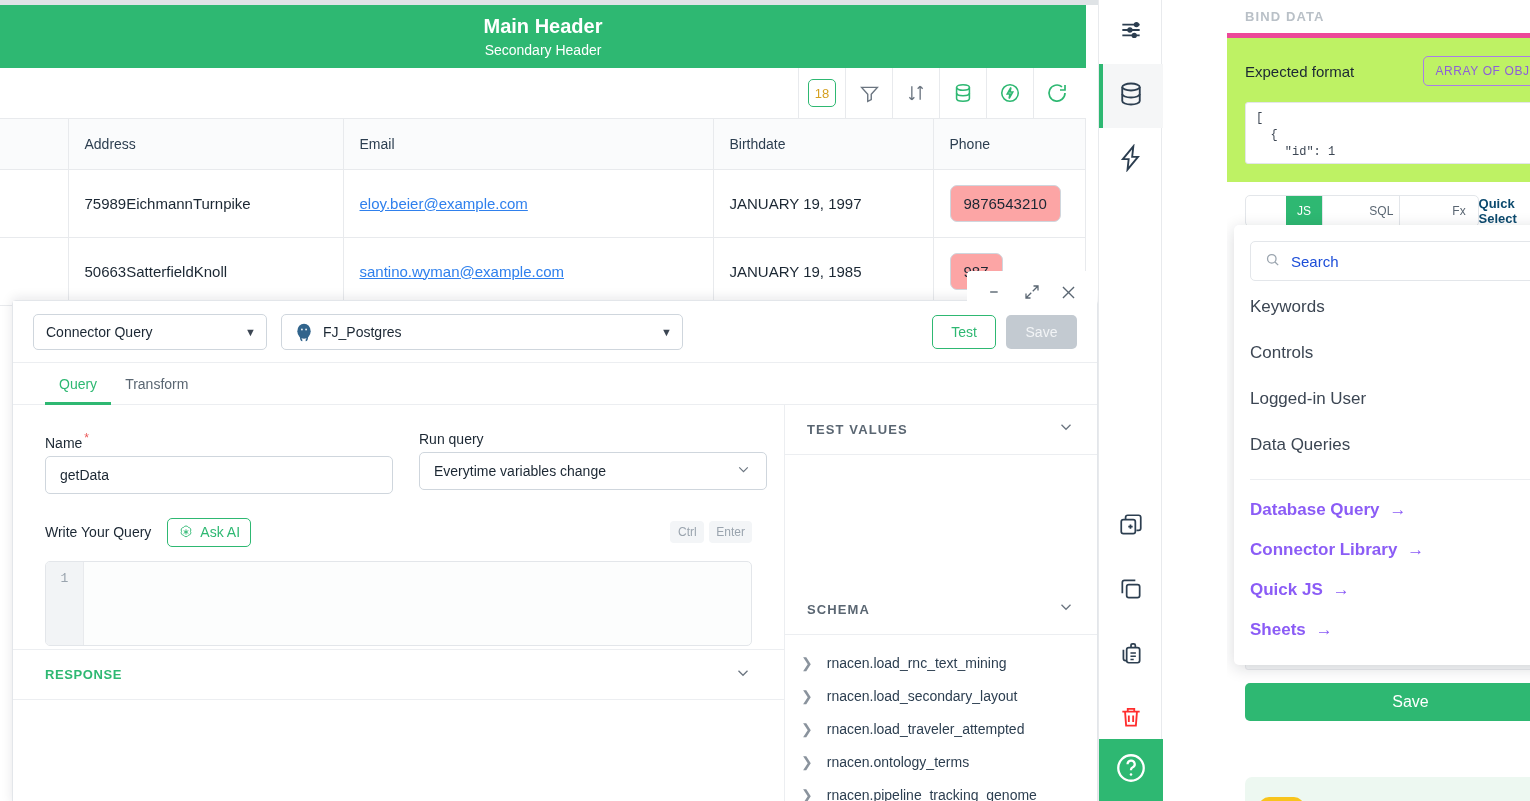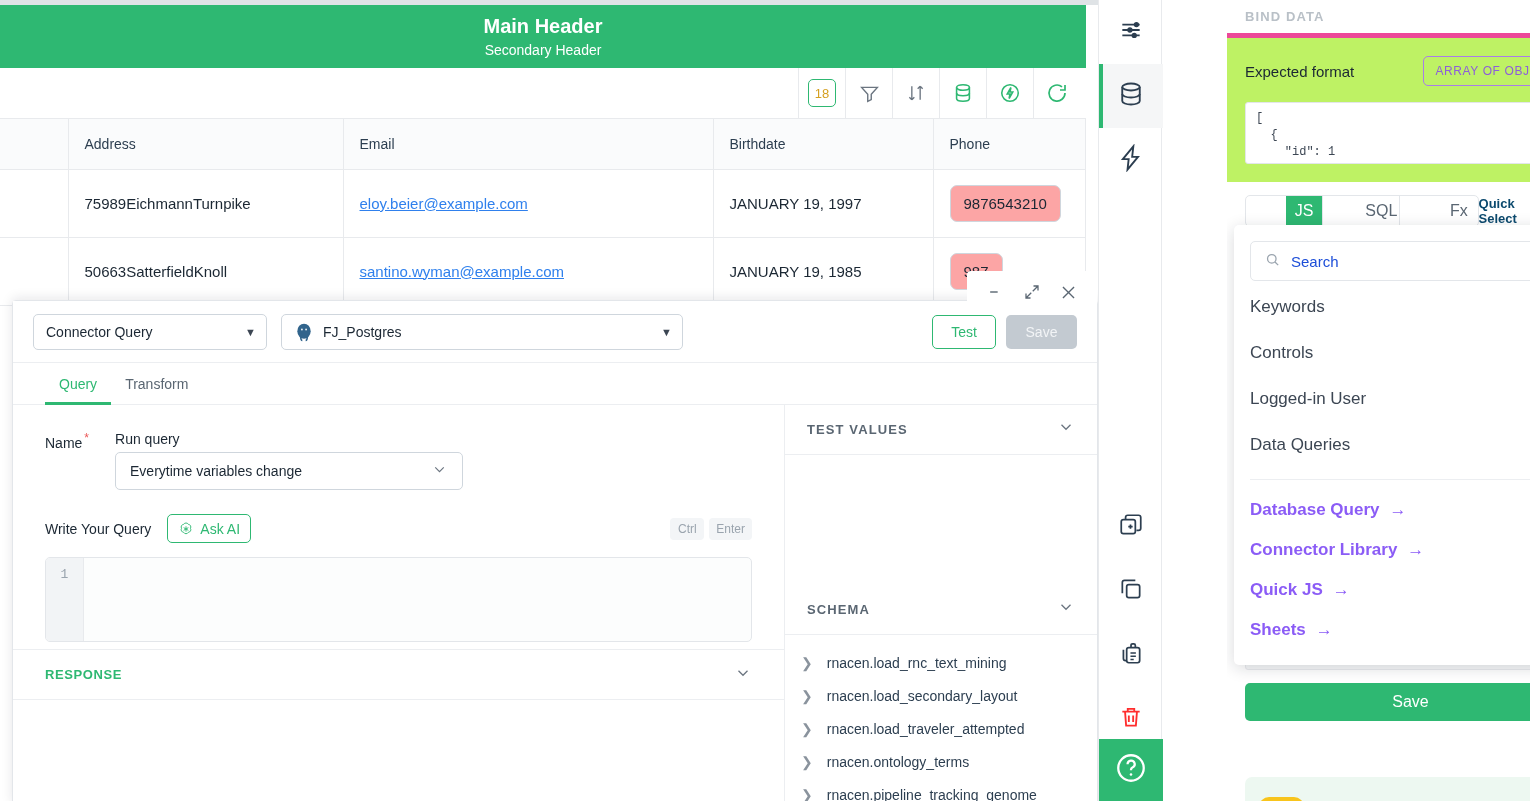--- a/index.html
+++ b/index.html
@@ -206,21 +206,21 @@
     font-size:12px; color:#3c4653; line-height:17px; position:relative; overflow:hidden;
   }
   .json-preview .sb {
     position:absolute; right:3px; top:4px; width:6px; height:32px; background:#c3cad1; border-radius:3px;
   }
 
   .mode-row { display:flex; align-items:center; padding:13px 18px 0 18px; }
   .seg { display:flex; border:1px solid #e3e6ea; border-radius:5px; overflow:hidden; }
   .seg-item {
     width:40px; height:30px; display:flex; align-items:center; justify-content:center;
-    font-size:16px; color:#5a6672; cursor:pointer; border-right:1px solid #e3e6ea;margin-left:40px;
+    font-size:12px; color:#5a6672; cursor:pointer; border-right:1px solid #e3e6ea;margin-left:40px;
   }
   .seg-item:last-child { border-right:none; }
   .seg-item.active { background:#2eb872; color:#fff; }
   .quick-select {
     margin-left:auto; color:#0c4a6e; font-size:13px; font-weight:700;
     display:flex; align-items:center; gap:7px; cursor:pointer;
   }
 
   .qs-popover {
     position:absolute; left:7px; top:225px; width:352px; height:440px;
@@ -411,20 +411,21 @@
       </div>
 
       <div class="modal-body">
 
         <div class="body-left">
           <div class="form-row">
             <div class="field">
               <div class="field-label">
                 <span>Name</span><span class="req-star">*</span>
               </div>
+              <input class="text-input" value="getData" style="">
             </div>
             <div class="field">
               <div class="field-label">Run query</div>
               <div class="select-run">
                 <span>Everytime variables change</span>
                 <span style="margin-left:auto;color:#6b7580;">
                   <svg width="17" height="17" viewBox="0 0 24 24" fill="none" stroke="currentColor" stroke-width="1.7">
                       <path d="M6 9l6 6 6-6"></path>
                     </svg>
                 </span>

